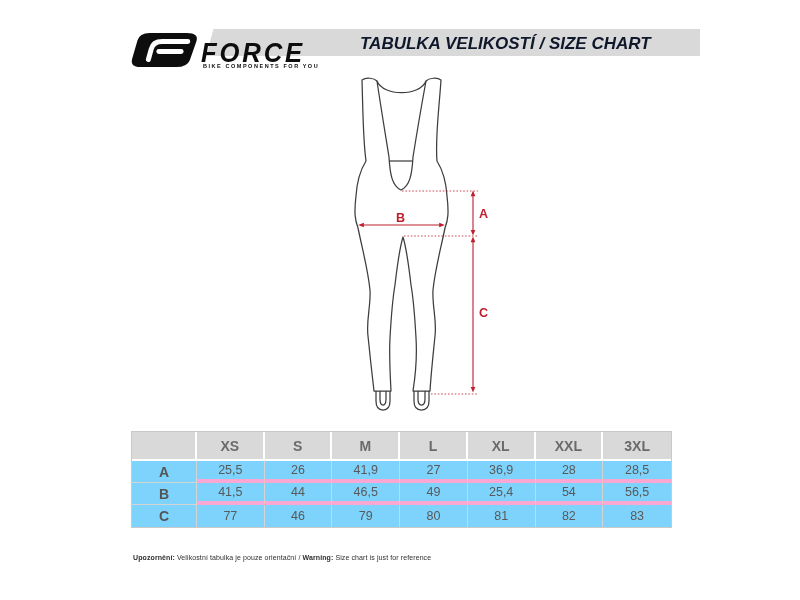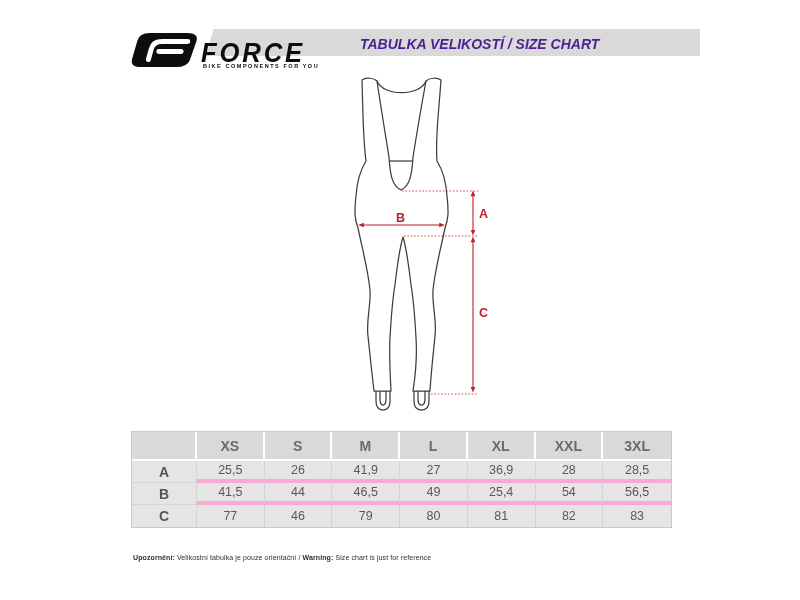--- a/index.html
+++ b/index.html
@@ -3,34 +3,34 @@
 <meta charset="utf-8">
 <style>
   html,body{margin:0;padding:0;background:#fff;}
   #page{position:relative;width:800px;height:600px;background:#fff;overflow:hidden;
         font-family:"Liberation Sans",sans-serif;}
 
   
   #banner{position:absolute;left:200px;top:29px;width:500px;height:27px;background:#d9d9da;
           clip-path:polygon(2.7% 0,100% 0,100% 100%,1.2% 100%);}
   #title{position:absolute;left:360px;top:35px;height:18px;line-height:18px;
-         font-size:14px;font-weight:bold;font-style:italic;color:#4c1d95;letter-spacing:0;}
+         font-size:17px;font-weight:bold;font-style:italic;color:#0f172a;letter-spacing:0;}
   #logo-icon{position:absolute;left:127px;top:31px;width:76px;height:38px;}
   #brand-name{position:absolute;left:201px;top:38px;font-size:27px;font-weight:bold;
               font-style:italic;letter-spacing:3px;color:#0d0d0d;transform:scaleX(.95);
               transform-origin:left center;}
   #brand-tagline{position:absolute;left:203px;top:62.5px;font-size:5.5px;font-weight:bold;
                  letter-spacing:1.55px;color:#0d0d0d;}
 
   
   #figure-svg{position:absolute;left:330px;top:70px;width:170px;height:350px;}
 
   
   #table-wrap{position:absolute;left:131px;top:431px;width:541px;border:1px solid #c9c9c9;
-              box-sizing:border-box;background:#e5e5e5;}
+              box-sizing:border-box;background:#7dd3fc;}
   table#size-table{border-collapse:separate;border-spacing:0;width:100%;table-layout:fixed;}
   #size-table col.c0{width:65px;}
   #size-table th,#size-table td{padding:0;text-align:center;vertical-align:middle;box-sizing:border-box;}
   #size-table thead th{height:29px;background:#d9d9d9;color:#6a6a6a;font-size:14px;font-weight:bold;
                        border-right:2px solid #fff;border-bottom:2px solid #fff;}
   #size-table thead th:last-child{border-right:none;}
   #size-table tbody th{height:22px;color:#555;font-size:14px;font-weight:bold;
                        border-right:1px solid #d4d4d4;border-bottom:1px solid #d4d4d4;}
   #size-table tbody td{height:22px;color:#595959;font-size:12.5px;
                        border-right:1px solid #d4d4d4;border-bottom:4px solid #f9a8d4;}

